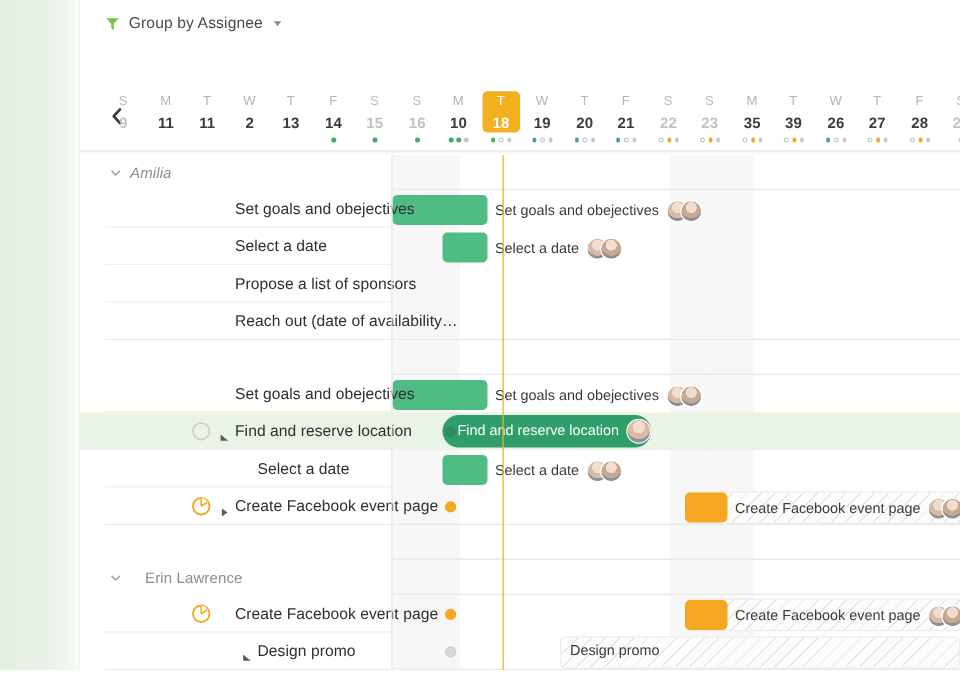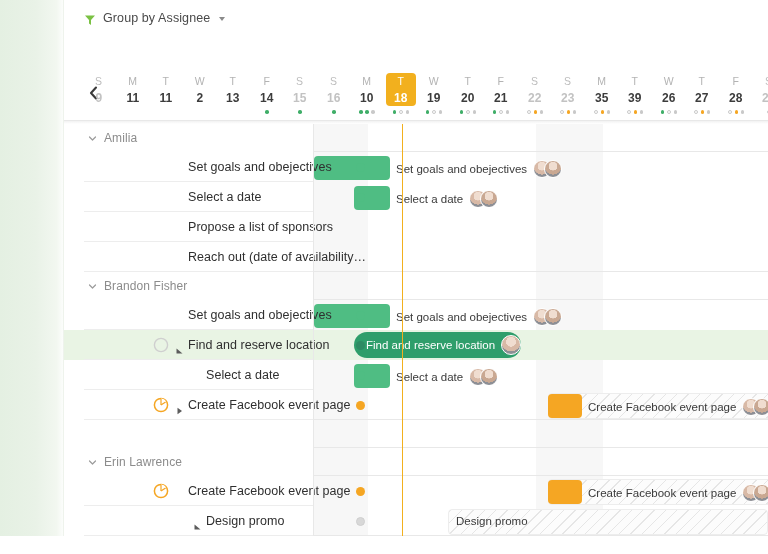--- a/index.html
+++ b/index.html
@@ -372,21 +372,21 @@
             <span class="av" style="background: radial-gradient(circle at 50% 32%, rgb(240, 221, 208) 0px, rgb(240, 221, 208) 32%, rgb(216, 185, 166) 33%, rgb(216, 185, 166) 62%, rgb(141, 143, 149) 63%, rgb(141, 143, 149) 100%);"></span>
             <span class="av" style="background: radial-gradient(circle at 50% 32%, rgb(240, 221, 208) 0px, rgb(240, 221, 208) 32%, rgb(201, 168, 146) 33%, rgb(201, 168, 146) 62%, rgb(141, 143, 149) 63%, rgb(141, 143, 149) 100%);"></span>
           </span>
         </div>
         <div class="ghost" style="left: 134px; width: 320px; top: 385px;"></div>
         <div class="barlabel" style="left: 142px; top: 391px;">
           <span>Design promo</span>
         </div>
       </div>
     <div class="leftpane" id="leftpane">
-        <div class="grouprow" style="top: 0px;">
+        <div class="grouprow" style="top: 0px; font-style: italic;">
           <span class="chev">
             <svg width="9" height="9" viewBox="0 0 9 9">
               <polyline points="1.5,3 4.5,6 7.5,3" fill="none" stroke="#9b9b9b" stroke-width="1.2" stroke-linecap="round" stroke-linejoin="round"></polyline>
             </svg>
           </span>
           <span class="gname">Amilia</span>
         </div>
         <div class="taskrow" style="top: 28px;">
           <span class="tr-label" style="left: 124px;">Set goals and obejectives</span>
           <span class="tr-status" style="left: 292px; top: 11px; background: rgb(79, 189, 131);"></span>
@@ -398,28 +398,20 @@
         </div>
         <div class="rowline-left" style="top: 87px;"></div>
         <div class="taskrow" style="top: 88px;">
           <span class="tr-label" style="left: 124px;">Propose a list of sponsors</span>
         </div>
         <div class="rowline-left" style="top: 117px;"></div>
         <div class="taskrow" style="top: 118px;">
           <span class="tr-label" style="left: 124px;">Reach out (date of availability…</span>
         </div>
         <div class="rowline-left" style="top: 147px;"></div>
-        <div class="grouprow" style="top: 148px;">
-          <span class="chev">
-            <svg width="9" height="9" viewBox="0 0 9 9">
-              <polyline points="1.5,3 4.5,6 7.5,3" fill="none" stroke="#9b9b9b" stroke-width="1.2" stroke-linecap="round" stroke-linejoin="round"></polyline>
-            </svg>
-          </span>
-          <span class="gname">Brandon Fisher</span>
-        </div>
         <div class="taskrow" style="top: 176px;">
           <span class="tr-label" style="left: 124px;">Set goals and obejectives</span>
           <span class="tr-status" style="left: 292px; top: 11px; background: rgb(79, 189, 131);"></span>
         </div>
         <div class="rowline-left" style="top: 205px;"></div>
         <div class="taskrow selected" style="top: 206px;">
           <span class="tr-icon" style="left: 89px; top: 7px;"><svg width="16" height="16" viewBox="0 0 16 16">
               <circle cx="8" cy="8" r="6.6" fill="none" stroke="#cfcfcf" stroke-width="1.4"></circle>
             </svg></span>
           <span class="tr-expander" style="left: 112px; top: 11px;"><svg width="8" height="8" viewBox="0 0 8 8">
@@ -441,21 +433,21 @@
               <line x1="8" y1="8" x2="8" y2="2" stroke="#f5a623" stroke-width="1.2"></line>
               <line x1="8" y1="8" x2="12.6" y2="5" stroke="#f5a623" stroke-width="1.2"></line>
             </svg></span>
           <span class="tr-expander" style="left: 112px; top: 11px;"><svg width="8" height="8" viewBox="0 0 8 8">
               <polygon points="1.5,0.8 6,4 1.5,7.2" fill="#5c5c5c"></polygon>
             </svg></span>
           <span class="tr-label" style="left: 124px;">Create Facebook event page</span>
           <span class="tr-status" style="left: 292px; top: 11px; background: rgb(245, 166, 35);"></span>
         </div>
         <div class="rowline-left" style="top: 295px;"></div>
-        <div class="grouprow" style="top: 324px;">
+        <div class="grouprow" style="top: 324px; gap: 12px;">
           <span class="chev">
             <svg width="9" height="9" viewBox="0 0 9 9">
               <polyline points="1.5,3 4.5,6 7.5,3" fill="none" stroke="#9b9b9b" stroke-width="1.2" stroke-linecap="round" stroke-linejoin="round"></polyline>
             </svg>
           </span>
           <span class="gname">Erin Lawrence</span>
         </div>
         <div class="taskrow" style="top: 352px;">
           <span class="tr-icon" style="left: 89px; top: 7px;"><svg width="16" height="16" viewBox="0 0 16 16">
               <circle cx="8" cy="8" r="6.6" fill="none" stroke="#f5a623" stroke-width="1.5"></circle>

